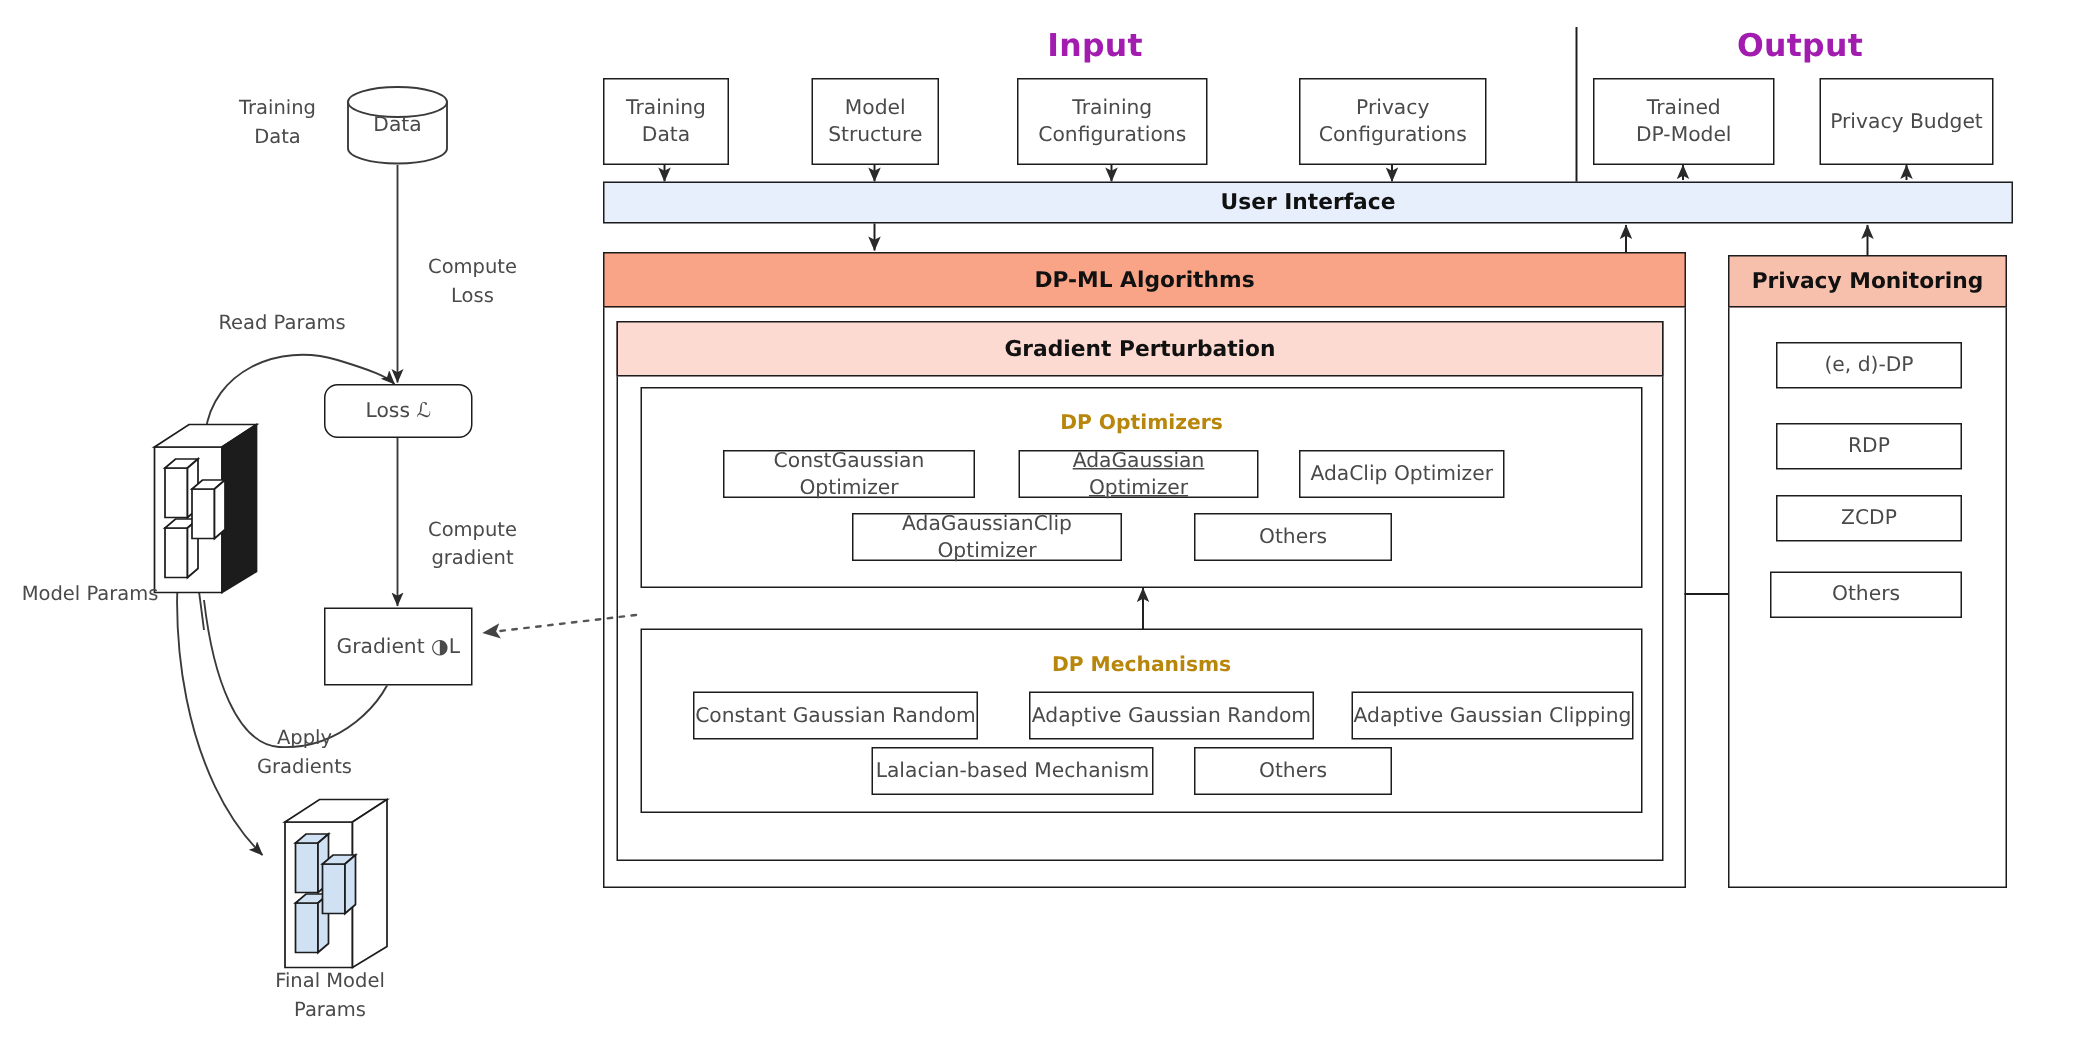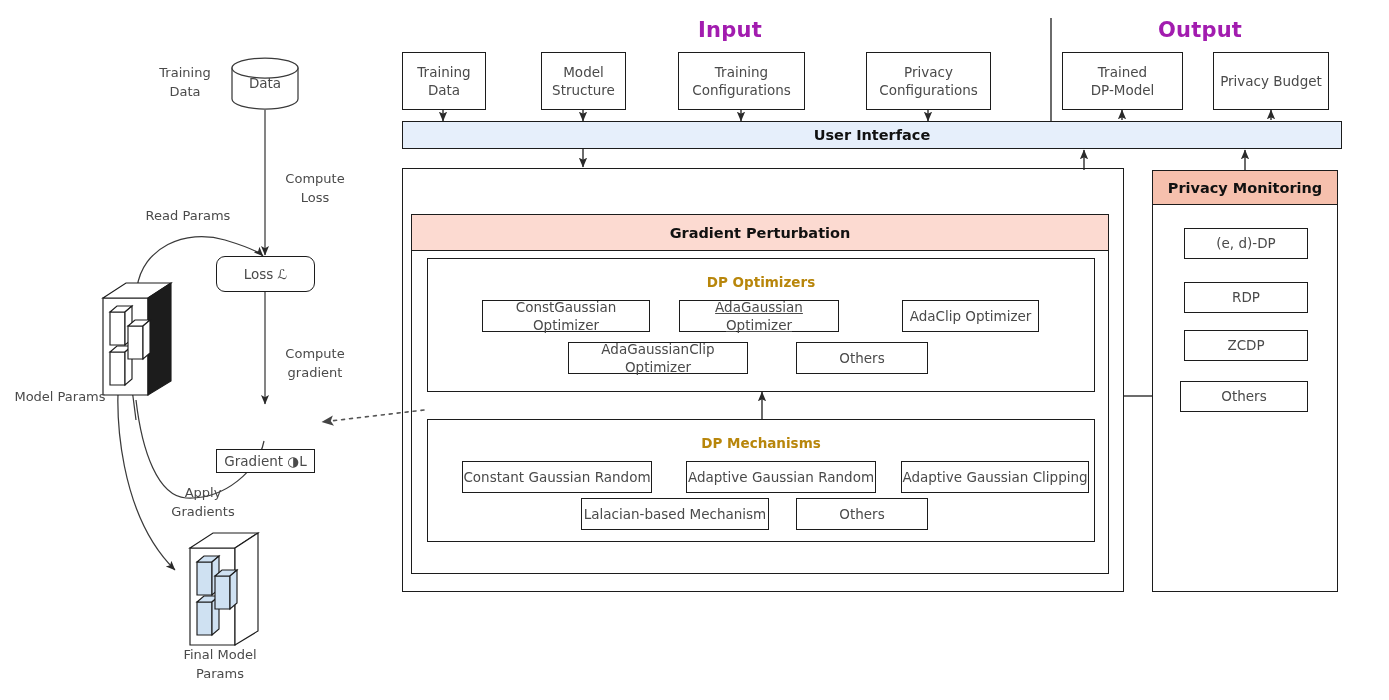--- a/index.html
+++ b/index.html
@@ -211,37 +211,40 @@
     <span>Trained</span>
     <span>DP-Model</span>
   </div>
 
   <div class="abs bar bar-ui" style="left:402px; top:121px; width:940px; height:28px;">
     <span>User Interface</span>
   </div>
 
   <div class="abs outline" style="left:402px; top:168px; width:722px; height:424px;"></div>
 
+  <div class="abs bar bar-dpml" style="left:402px; top:168px; width:722px; height:37px;">
+    <span>DP-ML Algorithms</span>
+  </div>
 
   <div class="abs outline" style="left:411px; top:214px; width:698px; height:360px;"></div>
 
   <div class="abs bar bar-grad" style="left:411px; top:214px; width:698px; height:37px;">
     <span>Gradient Perturbation</span>
   </div>
 
   <div class="abs outline" style="left:427px; top:258px; width:668px; height:134px;"></div>
   <div class="abs group-title" style="left:427px; top:274px; width:668px;">DP Optimizers</div>
 
   <div class="abs box" style="left:482px; top:300px; width:168px; height:32px;">
     <span>ConstGaussian Optimizer</span>
   </div>
   <div class="abs box" style="left:679px; top:300px; width:160px; height:32px;text-decoration:underline;">
     <span>AdaGaussian Optimizer</span>
   </div>
-  <div class="abs box" style="left:866px; top:300px; width:137px; height:32px;margin-left:36px;">
+  <div class="abs box" style="left:866px; top:300px; width:137px; height:32px;">
     <span>AdaClip Optimizer</span>
   </div>
   <div class="abs box" style="left:568px; top:342px; width:180px; height:32px;">
     <span>AdaGaussianClip Optimizer</span>
   </div>
   <div class="abs box" style="left:796px; top:342px; width:132px; height:32px;">
     <span>Others</span>
   </div>
 
   <div class="abs outline" style="left:427px; top:419px; width:668px; height:123px;"></div>
@@ -297,21 +300,21 @@
 
   <div class="abs box rounded" style="left:216px; top:256px; width:99px; height:36px;">
     <span>Loss ℒ</span>
   </div>
 
   <div class="abs flow-label" style="left:275px; top:345px; width:80px;">
     <div>Compute</div>
     <div>gradient</div>
   </div>
 
-  <div class="abs box" style="left:216px; top:405px; width:99px; height:24px;margin-top:44px;">
+  <div class="abs box" style="left:216px; top:405px; width:99px; height:52px;">
     <span>Gradient ◑L</span>
   </div>
 
   <div class="abs flow-label" style="left:5px; top:388px; width:110px;">Model Params</div>
 
   <div class="abs flow-label" style="left:157px; top:484px; width:92px;">
     <div>Apply</div>
     <div>Gradients</div>
   </div>
 

